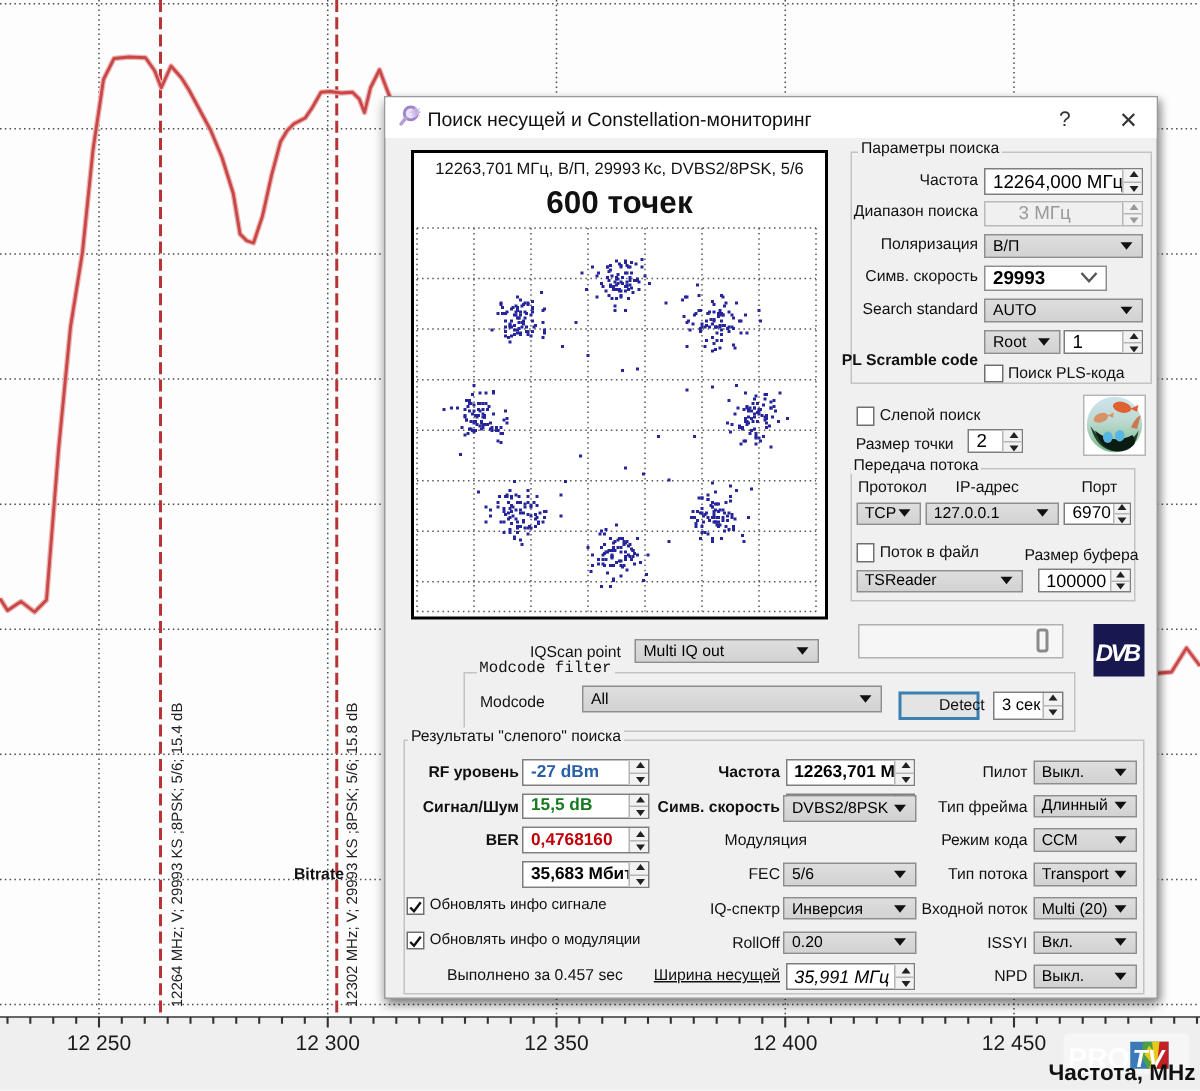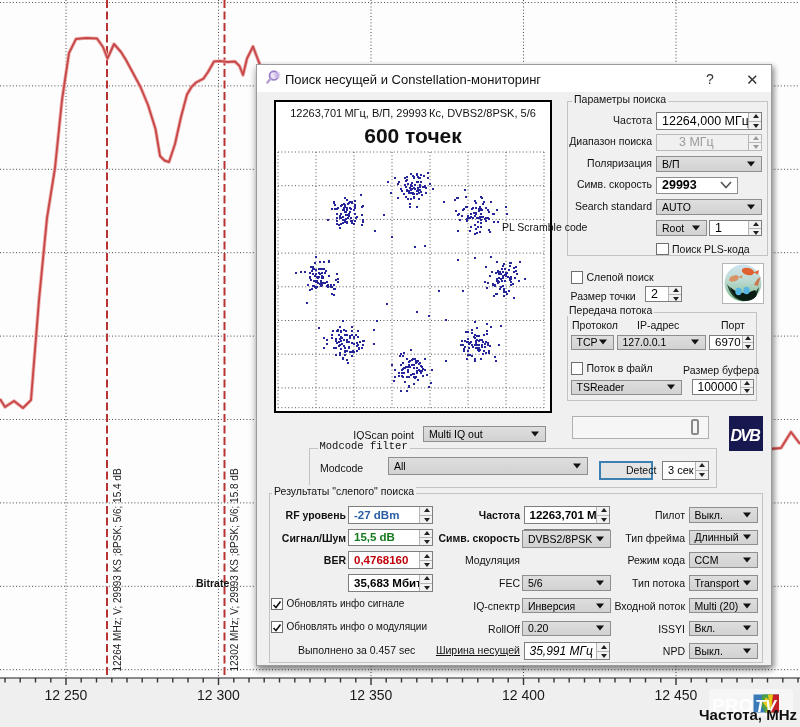--- a/index.html
+++ b/index.html
@@ -855,21 +855,21 @@
           </g>
 </svg>
 </div>
 <div class="grp" style="left:310px;top:36px;width:201px;height:155px;"></div>
       <div class="grplbl" style="left:315px;top:28px;">Параметры поиска</div>
 <div class="lb" style="left:245px;top:48.5px;width:150px;text-align:right;">Частота</div>
 <div class="lb" style="left:245px;top:70.0px;width:150px;text-align:right;">Диапазон поиска</div>
 <div class="lb" style="left:245px;top:91.5px;width:150px;text-align:right;">Поляризация</div>
 <div class="lb" style="left:245px;top:113.0px;width:150px;text-align:right;">Симв. скорость</div>
 <div class="lb" style="left:245px;top:134.5px;width:150px;text-align:right;">Search standard</div>
-<div class="lb" style="left:245px;top:156.0px;width:150px;">PL Scramble code</div>
+<div class="lb" style="left:245px;top:169px;width:150px;text-align:right;font-weight:bold;">PL Scramble code</div>
 <div class="fld" style="left:399px;top:46.5px;width:106px;height:18px;background:#fff;border-color:#7e7e7e;">
         <span style="color:#000;font-size:12.5px;">12264,000 МГц</span>
         <div class="spin" style="left:91px;width:14px;height:18px;">
           <div class="sphalf">
             <i class="up" style="border-bottom-color:#222"></i>
           </div>
           <div class="sphalf" style="border-top:1px solid #b5b5b5;">
             <i class="dn" style="border-top-color:#222"></i>
           </div>
         </div>
@@ -1080,21 +1080,21 @@
       <div class="lb" style="left:29.5px;top:532.8px;font-size:10px;">Обновлять инфо сигнале</div>
 <div class="cbx" style="left:13.5px;top:555.5px;">
         <svg width="10" height="10" viewBox="0 0 10 10">
           <polyline points="1.5,5 4,7.5 8.5,1.5" fill="none" stroke="#111" stroke-width="1.6"></polyline>
         </svg>
       </div>
       <div class="lb" style="left:29.5px;top:555.5px;font-size:10px;">Обновлять инфо о модуляции</div>
 <div class="lb" style="left:41px;top:579.2px;">Выполнено за 0.457 sec</div>
 <div class="lb" style="left:113px;top:444.0px;width:150px;text-align:right;font-weight:bold;">Частота</div>
 <div class="lb" style="left:113px;top:466.7px;width:150px;text-align:right;font-weight:bold;">Симв. скорость</div>
-<div class="lb" style="left:113px;top:489.4px;width:150px;text-align:right;">Модуляция</div>
+<div class="lb" style="left:113px;top:489.4px;width:168px;text-align:right;">Модуляция</div>
 <div class="lb" style="left:113px;top:512.1px;width:150px;text-align:right;">FEC</div>
 <div class="lb" style="left:113px;top:534.8px;width:150px;text-align:right;">IQ-спектр</div>
 <div class="lb" style="left:113px;top:557.5px;width:150px;text-align:right;">RollOff</div>
 <div class="lb" style="left:163px;top:579.2px;width:100px;text-align:right;text-decoration:underline;">Ширина несущей</div>
 <div class="fld" style="left:266.5px;top:441.0px;width:86.5px;height:17.5px;background:#fff;border-color:#7e7e7e;">
         <span style="color:#000;font-weight:bold;font-size:11.5px;">12263,701 МГ</span>
         <div class="spin" style="left:71.5px;width:14px;height:17.5px;">
           <div class="sphalf">
             <i class="up" style="border-bottom-color:#222"></i>
           </div>

